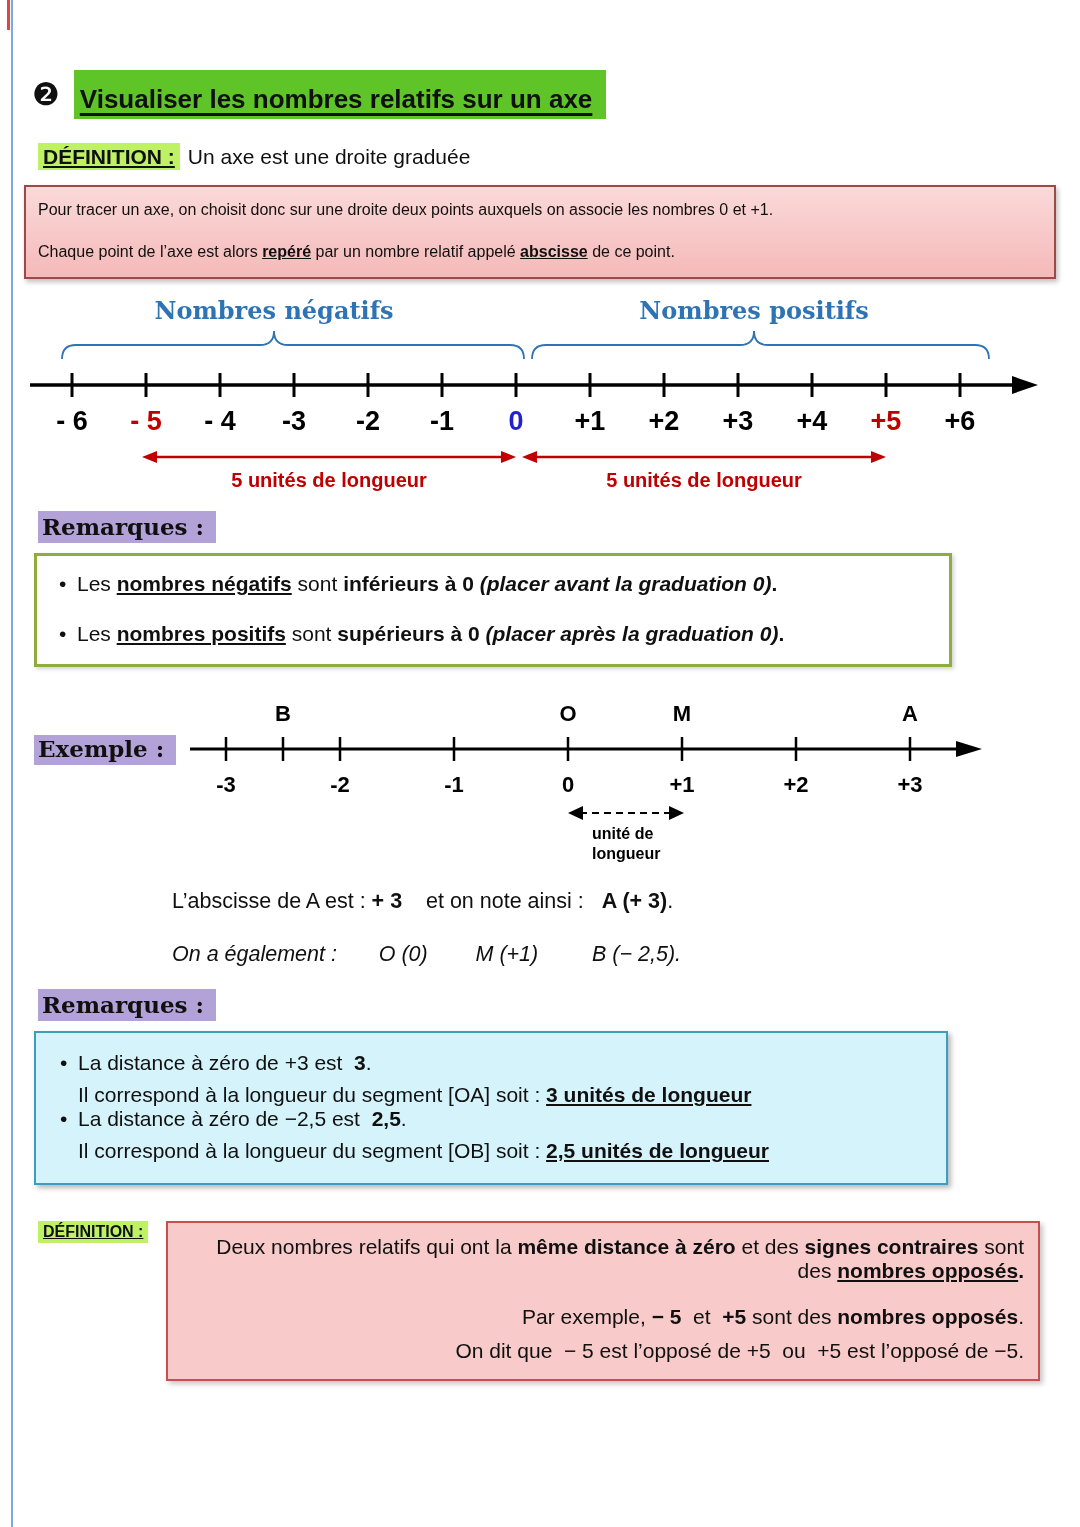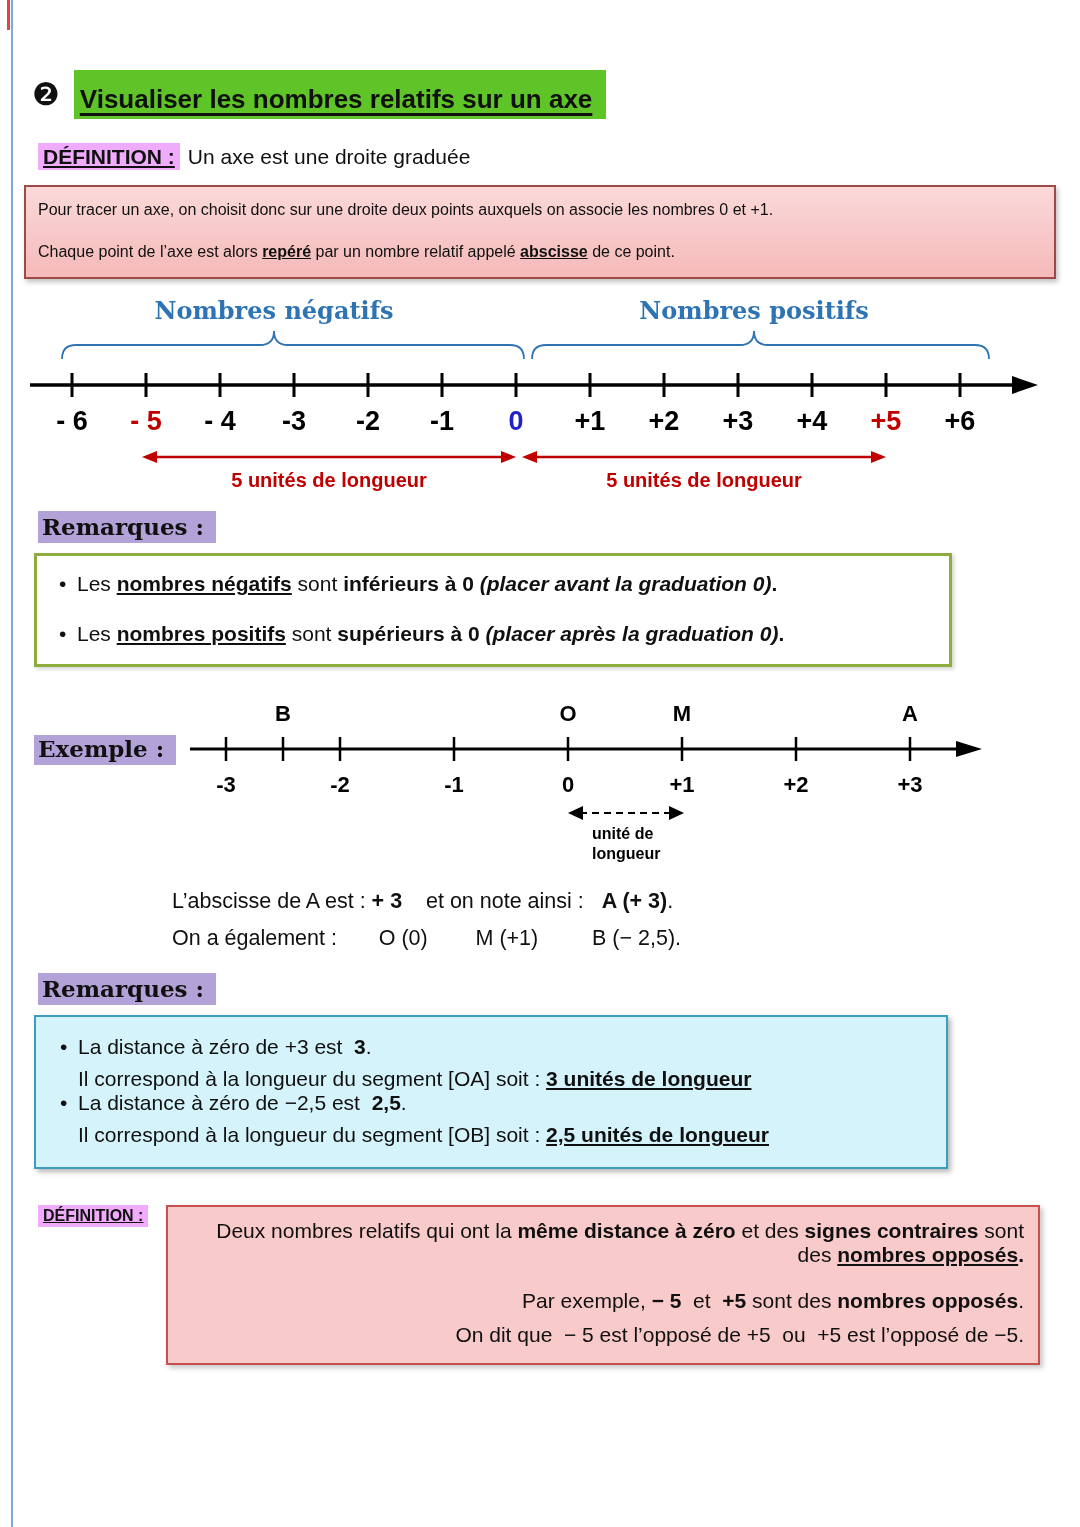--- a/index.html
+++ b/index.html
@@ -27,21 +27,21 @@
     padding:14px 14px 4px 6px;
     text-decoration:underline;
     text-decoration-thickness:2.5px;
     text-underline-offset:5px;
   }
 
   
   .def-line { margin:26px 0 0 38px; font-size:21px; }
   .def-label {
     font-weight:bold; text-decoration:underline;
-    background:#f0abfc; padding:2px 5px;
+    background:#bef264; padding:2px 5px;
   }
   .def-text { margin-left:8px; }
 
   
   .intro-box {
     margin:16px 24px 0 24px;
     border:2px solid #9c4a48;
     background:linear-gradient(#fbd9d9, #f5b9b9);
     box-shadow:2px 3px 5px rgba(0,0,0,0.25);
     padding:14px 24px 16px 12px;
@@ -82,21 +82,21 @@
     font-family:"DejaVu Serif", serif; font-weight:bold; font-size:23px;
     background:#b3a2d8; padding:0 12px 3px 4px;
     margin-top:38px; white-space:nowrap;
   }
   .axis2-wrap { margin-left:10px; }
   .tick-label2 { font:bold 22px "Liberation Sans", sans-serif; }
   .point-label { font:bold 22px "Liberation Sans", sans-serif; }
   .unit-small { font:bold 16px "Liberation Sans", sans-serif; }
 
   .absc { margin:16px 0 0 172px; font-size:21.5px; }
-  .absc + .absc { margin-top:12px; }
+  .absc + .absc { margin-top:28px;font-style:italic; }
 
   
   .cyan-box {
     margin:10px 132px 0 34px;
     border:2px solid #3c9dc0; background:#d4f3fb;
     box-shadow:3px 3px 5px rgba(0,0,0,0.28);
     padding:18px 18px 20px 18px; font-size:21px;
   }
   .cyan-box .sub { padding-left:24px; margin-top:8px; }
   .cyan-box .item + .item { }

